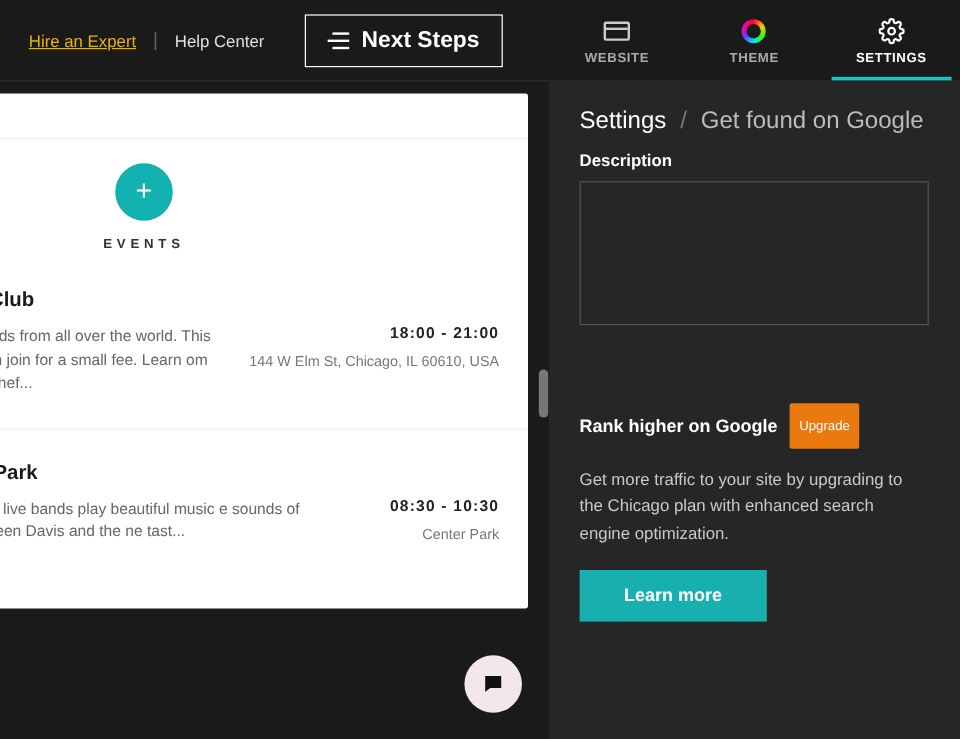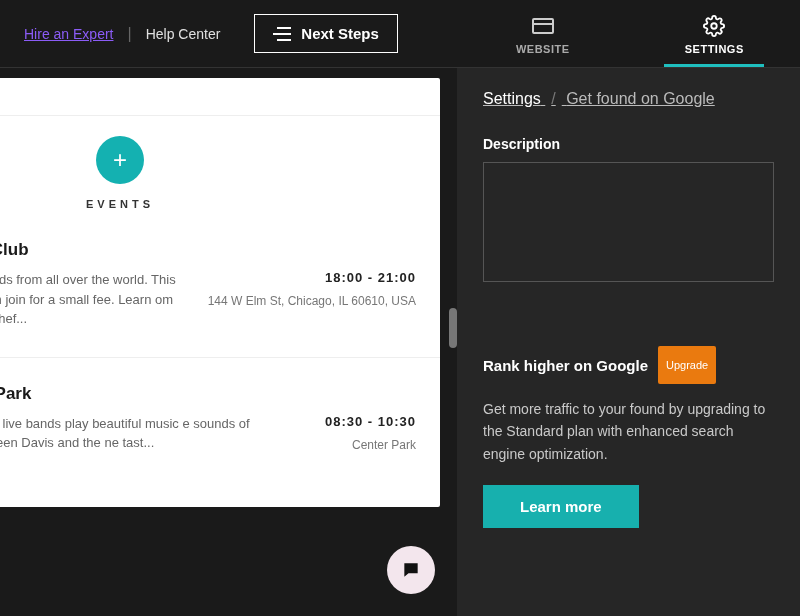--- a/index.html
+++ b/index.html
@@ -6,26 +6,26 @@
 body {
   width: 800px; height: 616px; overflow: hidden;
   font-family: -apple-system, BlinkMacSystemFont, 'Segoe UI', Arial, sans-serif;
   background: #1a1a1a; color: #fff; display: flex; flex-direction: column;
 }
 .topbar {
   height: 68px; background: #1a1a1a; display: flex; align-items: center;
   border-bottom: 1px solid #333;
 }
 .topbar-left { display: flex; align-items: center; padding-left: 24px; gap: 14px; flex: 1; }
-.hire-expert { color: #8b5cf6; text-decoration: underline; font-size: 14px; cursor: pointer; }
+.hire-expert { color: #eab308; text-decoration: underline; font-size: 14px; cursor: pointer; }
 .divider { color: #666; }
 .help-center { color: #e0e0e0; font-size: 14px; cursor: pointer; }
 .next-steps-btn {
   display: flex; align-items: center; gap: 10px; border: 1.5px solid #fff;
-  background: transparent; color: #fff; padding: 10px 18px; font-size: 15px;
+  background: transparent; color: #fff; padding: 10px 18px; font-size: 19px;
   font-weight: 600; cursor: pointer; margin-left: 20px;
 }
 .next-steps-btn .icon { width: 18px; height: 14px; position: relative; }
 .line { position: absolute; height: 2px; background: #fff; }
 .l1 { width: 14px; top: 0; left: 4px; }
 .l2 { width: 18px; top: 6px; left: 0; }
 .l3 { width: 14px; top: 12px; left: 4px; }
 .tabs-area { width: 343px; display: flex; justify-content: space-around; align-items: flex-end; height: 100%; }
 .tab { display: flex; flex-direction: column; align-items: center; gap: 6px; padding: 10px 8px 12px; cursor: pointer; color: #aaa; position: relative; width: 100px; }
 .tab.active { color: #fff; }
@@ -47,21 +47,21 @@
 .event:last-child { border-bottom:none; }
 .ev-title { font-size:17px; font-weight:600; color:#1a1a1a; margin-bottom:10px; }
 .ev-row { display:flex; justify-content:space-between; gap:30px; }
 .ev-desc { font-size:13px; color:#666; line-height:1.5; flex:1; }
 .ev-meta { text-align:right; font-size:13px; color:#444; }
 .ev-time { font-weight:700; letter-spacing:1px; margin-bottom:8px; color:#222; }
 .ev-loc { color:#777; font-size:12px; line-height:1.4; }
 .chat-fab { position:absolute; right:22px; bottom:22px; width:48px; height:48px; border-radius:50%; background:#f3e6ed; display:flex; align-items:center; justify-content:center; cursor:pointer; }
 .chat-fab svg { width:22px; height:20px; fill:#111; }
 .right-pane { width:343px; background:#262626; padding:22px 26px; overflow-y:auto; }
-.breadcrumb { font-size:16px; color:#bbb; margin-bottom:28px;text-decoration:underline; }
+.breadcrumb { font-size:20px; color:#bbb; margin-bottom:12px; }
 .breadcrumb .root { color:#fff; font-weight:500; }
 .breadcrumb .sep { margin:0 6px; color:#777; }
 .field-label { font-size:14px; font-weight:600; color:#fff; margin-bottom:10px; }
 .desc-textarea { width:100%; height:120px; background:#262626; border:1px solid #555; resize:none; color:#fff; font-size:13px; padding:8px; margin-bottom:60px; }
 .rank-row { display:flex; align-items:center; gap:10px; margin-bottom:14px; }
 .rank-title { font-size:15px; font-weight:600; color:#fff; }
 .upgrade-badge { background:#ea7a0f; color:#fff; font-size:11px; padding:13px 8px; border-radius:2px; font-weight:500; }
 .rank-body { font-size:14px; color:#c9c9c9; line-height:1.6; margin-bottom:20px; }
 .learn-btn { background:#17b0ae; color:#fff; border:none; padding:13px 37px; font-size:15px; font-weight:600; cursor:pointer; }
 .scroll-handle { position:absolute; right:0; top:240px; width:8px; height:40px; background:#777; border-radius:4px; }
@@ -82,20 +82,26 @@
       </span>
       <span>Next Steps</span>
     </button>
   </div>
   <div class="tabs-area">
     <div class="tab">
       <span class="tab-icon">
           <span class="website-ico"></span>
         </span>
       <span class="tab-label">WEBSITE</span>
+    </div>
+    <div class="tab">
+      <span class="tab-icon">
+          <span class="theme-ico"></span>
+        </span>
+      <span class="tab-label">THEME</span>
     </div>
     <div class="tab active">
       <span class="tab-icon gear-ico">
         <svg viewBox="0 0 24 24" fill="none" stroke="#fff" stroke-width="2">
             <circle cx="12" cy="12" r="3"></circle>
             <path d="M19.4 15a1.7 1.7 0 0 0 .34 1.87l.06.06a2 2 0 1 1-2.83 2.83l-.06-.06a1.7 1.7 0 0 0-1.87-.34 1.7 1.7 0 0 0-1.03 1.56V21a2 2 0 1 1-4 0v-.09A1.7 1.7 0 0 0 9 19.4a1.7 1.7 0 0 0-1.87.34l-.06.06a2 2 0 1 1-2.83-2.83l.06-.06A1.7 1.7 0 0 0 4.6 15a1.7 1.7 0 0 0-1.56-1.03H3a2 2 0 1 1 0-4h.09A1.7 1.7 0 0 0 4.6 9a1.7 1.7 0 0 0-.34-1.87l-.06-.06a2 2 0 1 1 2.83-2.83l.06.06A1.7 1.7 0 0 0 9 4.6a1.7 1.7 0 0 0 1.03-1.56V3a2 2 0 1 1 4 0v.09c0 .68.4 1.29 1.03 1.51.62.26 1.35.12 1.87-.34l.06-.06a2 2 0 1 1 2.83 2.83l-.06.06A1.7 1.7 0 0 0 19.4 9c.26.62.88 1.03 1.56 1.03H21a2 2 0 1 1 0 4h-.09a1.7 1.7 0 0 0-1.51 1.03z"></path>
           </svg>
       </span>
       <span class="tab-label">SETTINGS</span>
     </div>
@@ -146,16 +152,16 @@
       <span>Get found on Google</span>
     </div>
 
     <div class="field-label">Description</div>
     <textarea class="desc-textarea" style=""></textarea>
 
     <div class="rank-row">
       <span class="rank-title">Rank higher on Google</span>
       <span class="upgrade-badge">Upgrade</span>
     </div>
-    <div class="rank-body">Get more traffic to your found by upgrading to the Standard plan with enhanced search engine optimization.</div>
+    <div class="rank-body">Get more traffic to your site by upgrading to the Chicago plan with enhanced search engine optimization.</div>
     <button class="learn-btn">Learn more</button>
   </div>
 </div>
 
 </body></html>

